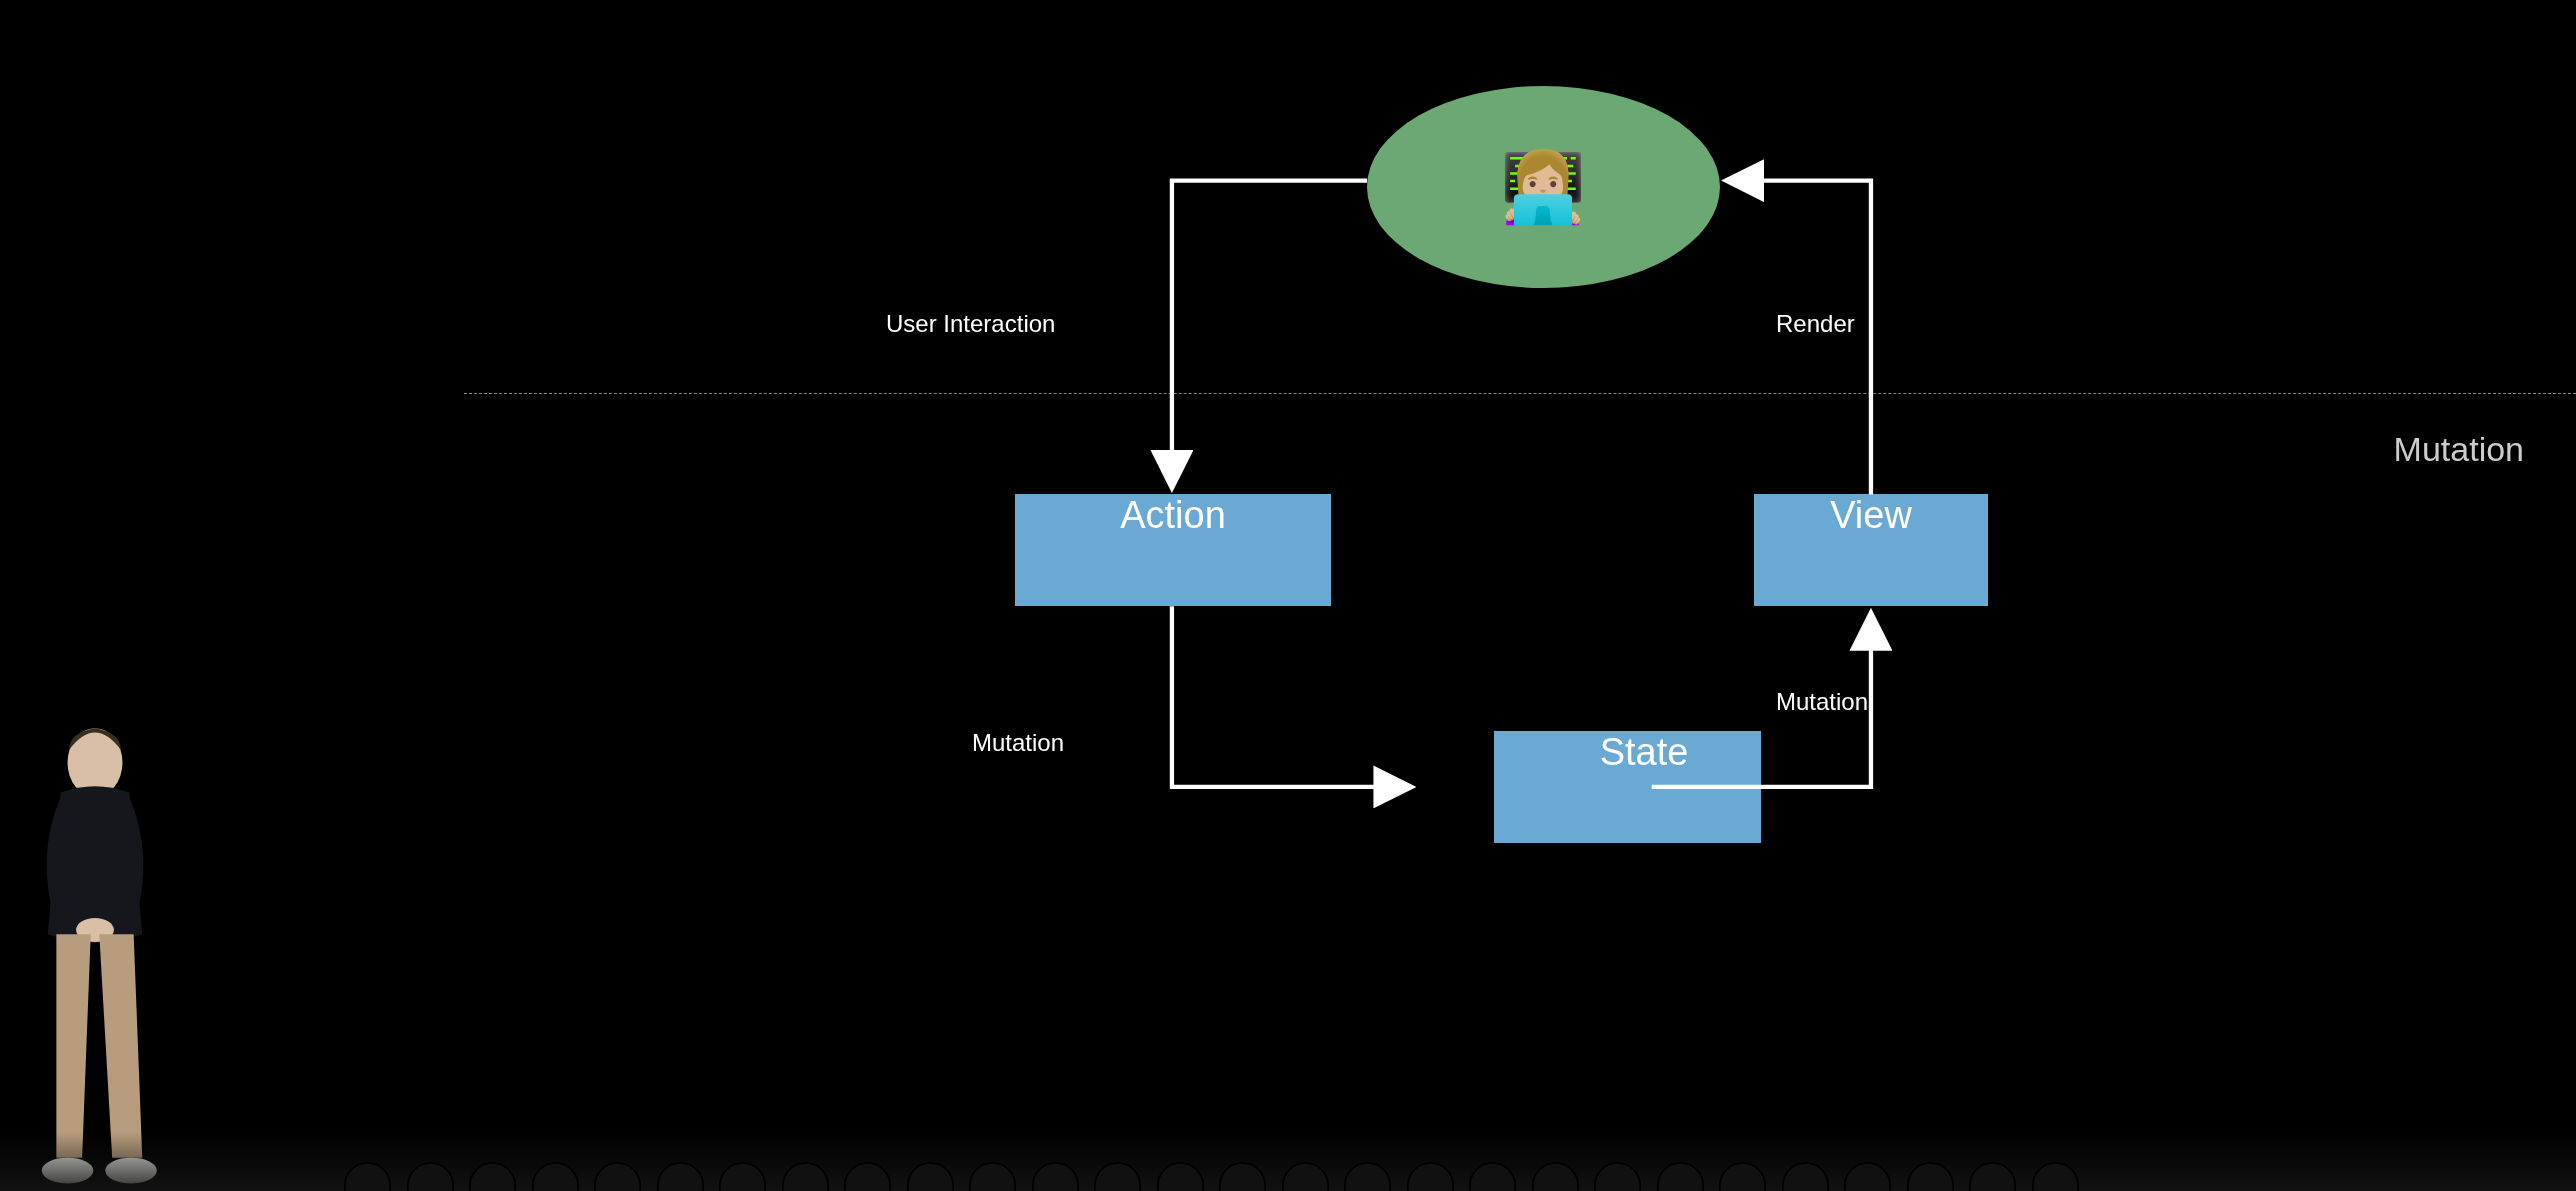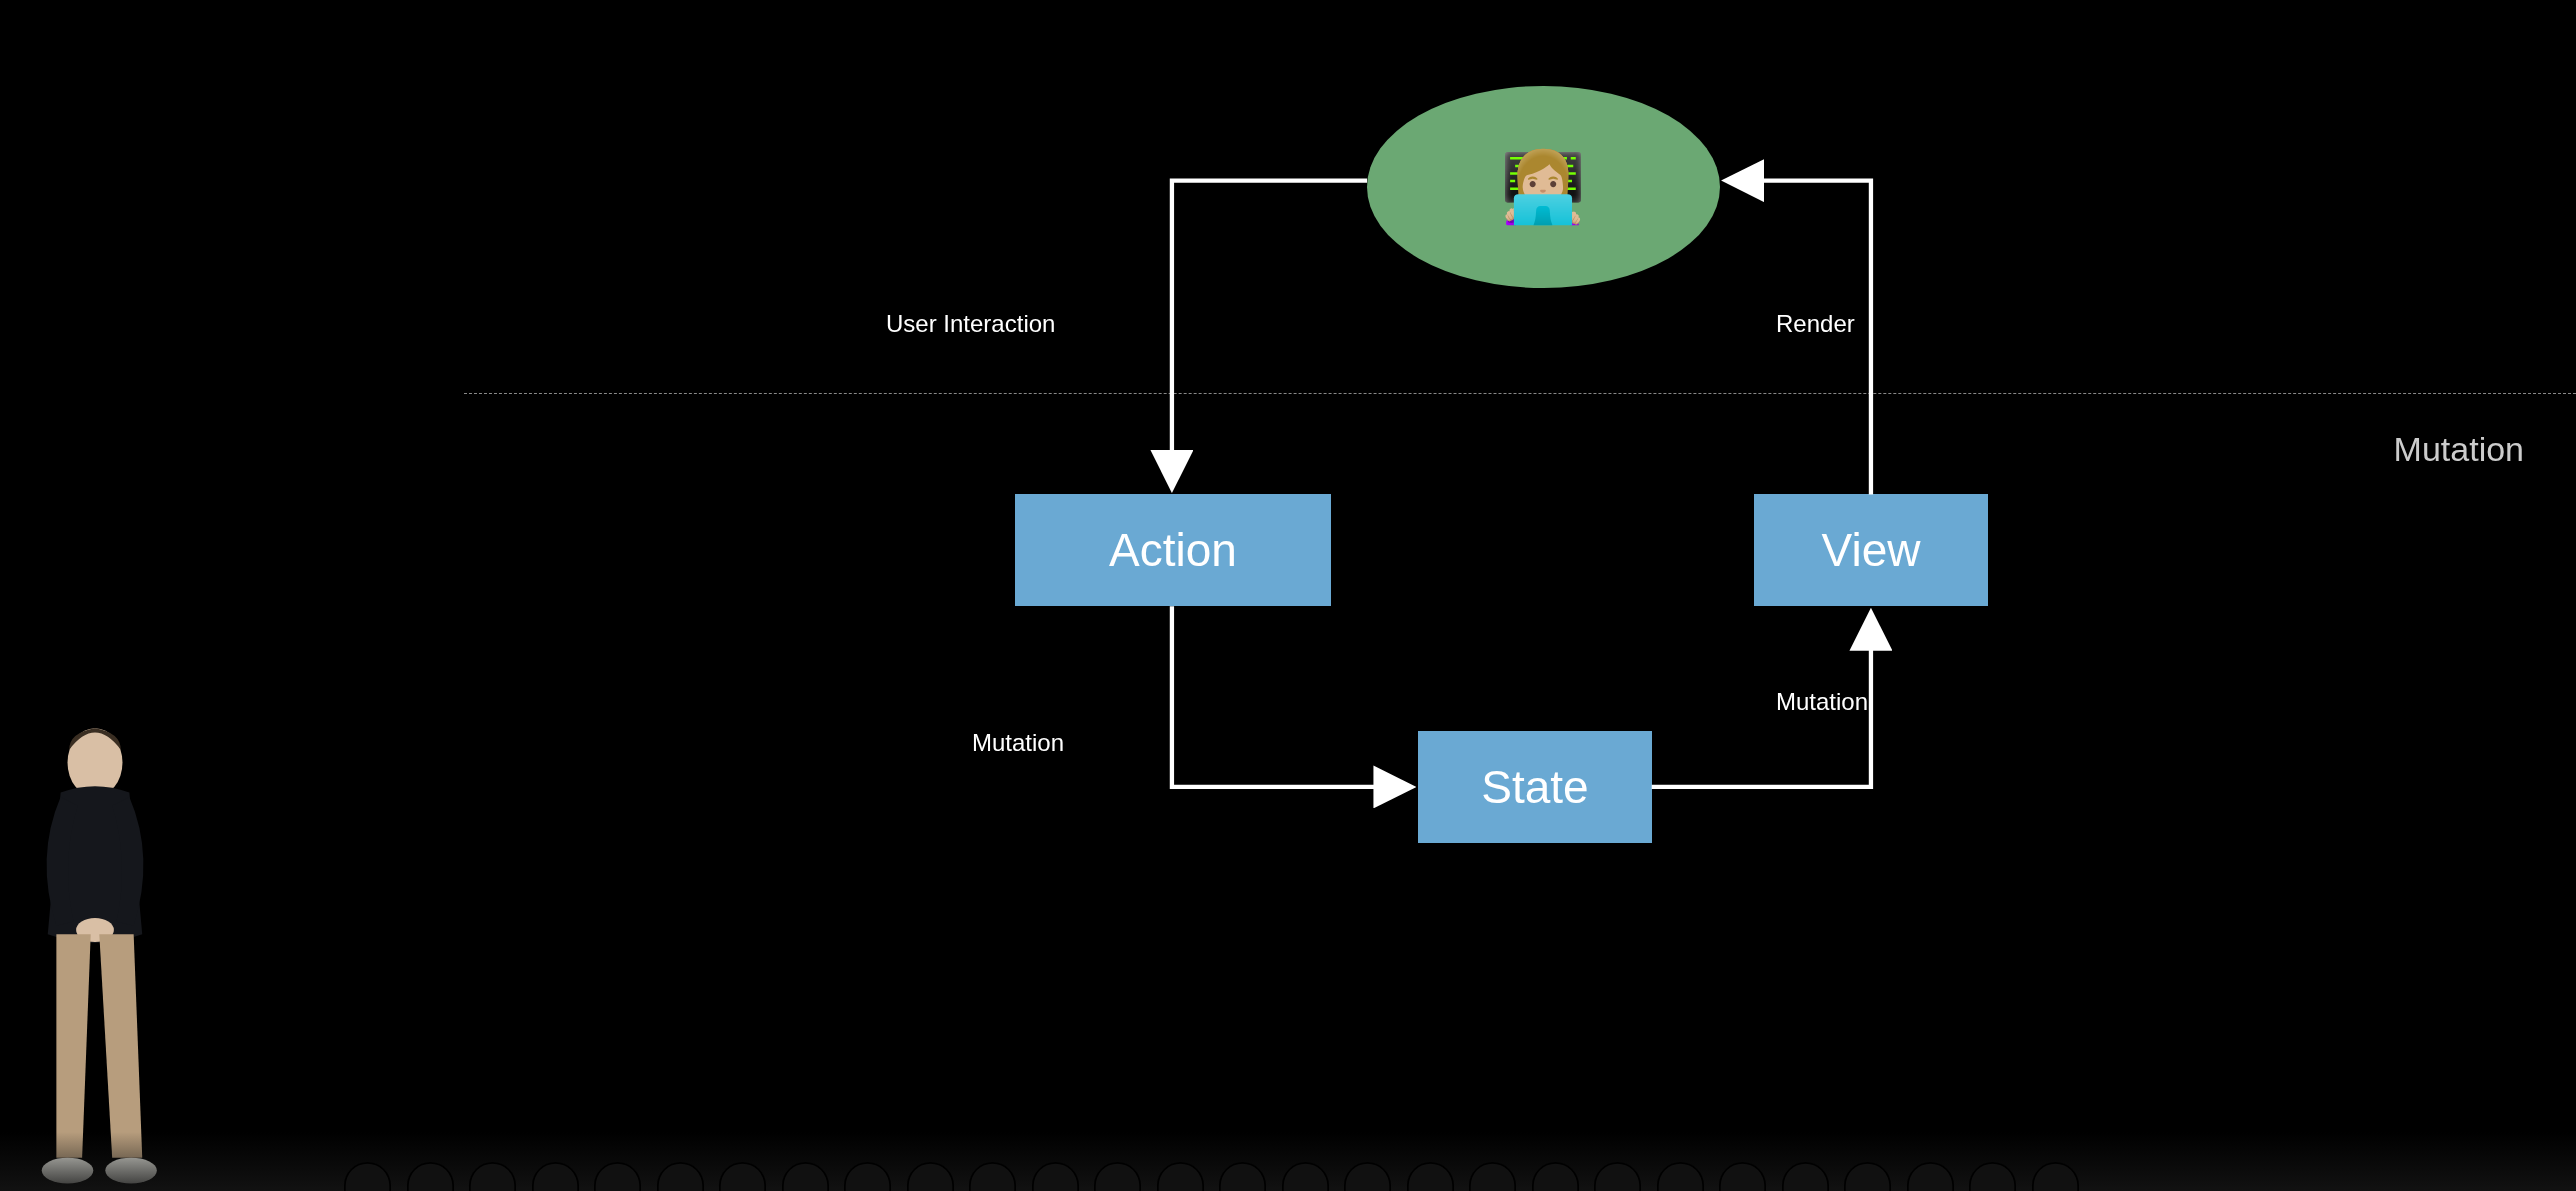--- a/index.html
+++ b/index.html
@@ -37,23 +37,22 @@
     right: 52px;
     color: #ccc;
     font-size: 34px;
     font-weight: 300;
   }
   .box {
     position: absolute;
     background: #6aa9d3;
     color: #fff;
     display: flex;
-    align-items: center;
     justify-content: center;
-    font-size: 46px;
+    font-size: 38px;
     font-weight: 400;
   }
   .user-ellipse {
     position: absolute;
     background: #6ba873;
     border-radius: 50%;
     display: flex;
     align-items: center;
     justify-content: center;
   }
@@ -116,21 +115,21 @@
     <div class="section-label" style="top:430px;">Mutation</div>
 
     <div class="user-ellipse" style="left:1367px; top:86px; width:353px; height:202px;">
       <span class="user-emoji">👩🏼‍💻</span>
     </div>
 
     <div class="box" style="left:1015px; top:494px; width:316px; height:112px;">
       <span>Action</span>
     </div>
 
-    <div class="box" style="left:1418px; top:731px; width:234px; height:112px;">
+    <div class="box" style="left:1494px; top:731px; width:234px; height:112px;padding-left:33px;">
       <span>State</span>
     </div>
 
     <div class="box" style="left:1754px; top:494px; width:234px; height:112px;">
       <span>View</span>
     </div>
 
     <div class="edge-label" style="left:886px; top:310px;">User Interaction</div>
     <div class="edge-label" style="left:972px; top:688px;margin-top:41px;">Mutation</div>
     <div class="edge-label" style="left:1776px; top:688px;">Mutation</div>

